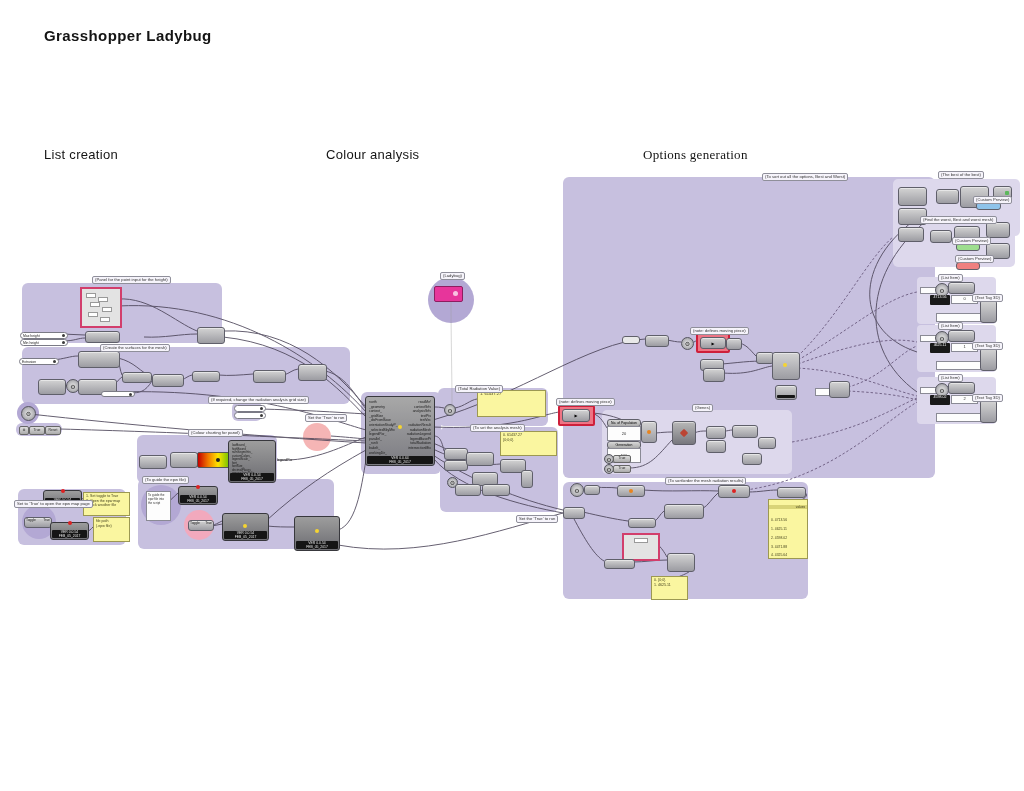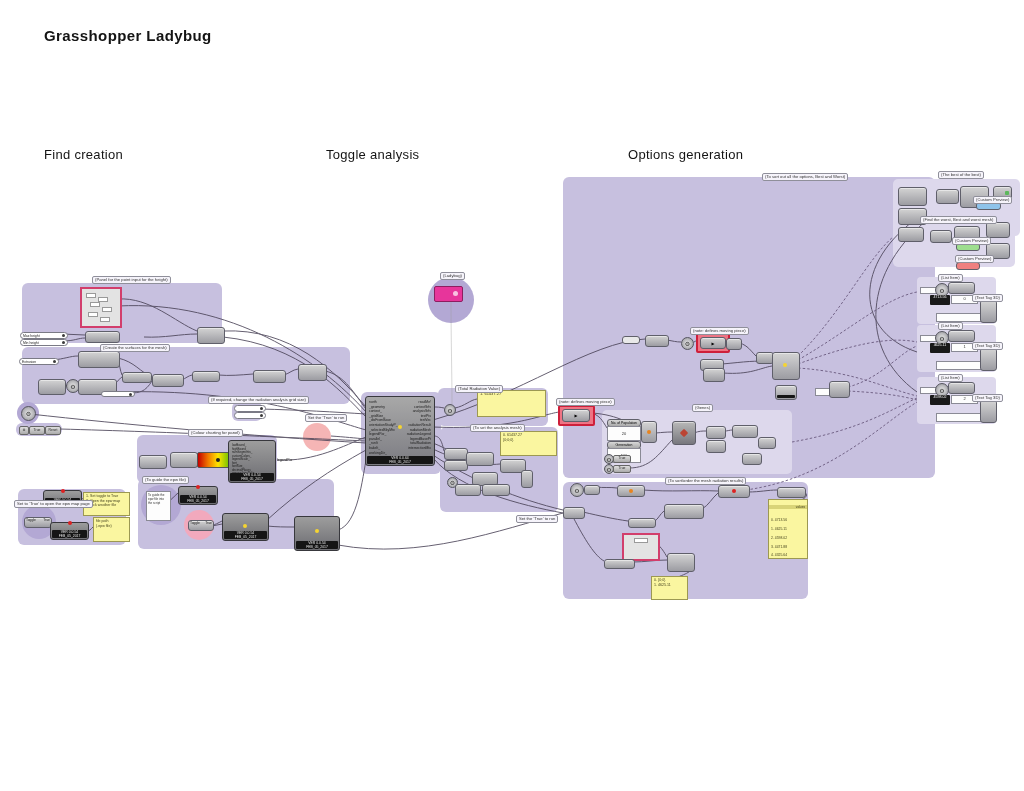--- a/index.html
+++ b/index.html
@@ -46,23 +46,23 @@
         justify-content:center;color:#222;}
   .pinknode{position:absolute;background:#e7359b;border:1px solid #8d1d60;border-radius:2px;z-index:5;}
   .og{position:absolute;width:79px;height:47px;background:#ddd8ec;border-radius:4px;z-index:2;}
 </style>
 </head>
 <body>
 
 <div id="canvas">
 
   <div class="h1" style="left:44px;top:27px;">Grasshopper Ladybug</div>
-  <div class="h2" style="left:44px;top:147px;">Find creation</div>
-  <div class="h2" style="left:326px;top:147px;">Toggle analysis</div>
-  <div class="h2" style="left:628px;top:147px;">Options generation</div>
+  <div class="h2" style="left:44px;top:147px;">List creation</div>
+  <div class="h2" style="left:326px;top:147px;">Colour analysis</div>
+  <div class="h2" style="left:643px;top:147px;font-family:Liberation Serif, serif;">Options generation</div>
 
   <div class="grp" style="left:22px;top:283px;width:200px;height:60px;"></div>
   <div class="grp" style="left:22px;top:347px;width:328px;height:57px;"></div>
   <div class="grp" style="left:232px;top:402px;width:30px;height:19px;"></div>
   <div class="grp" style="left:16px;top:423px;width:46px;height:13px;"></div>
   <div class="grp" style="left:137px;top:435px;width:140px;height:48px;"></div>
   <div class="grp" style="left:18px;top:489px;width:108px;height:56px;"></div>
   <div class="grp" style="left:138px;top:479px;width:196px;height:70px;"></div>
   <div class="grp" style="left:361px;top:392px;width:80px;height:82px;"></div>
   <div class="grp" style="left:438px;top:388px;width:110px;height:38px;"></div>

